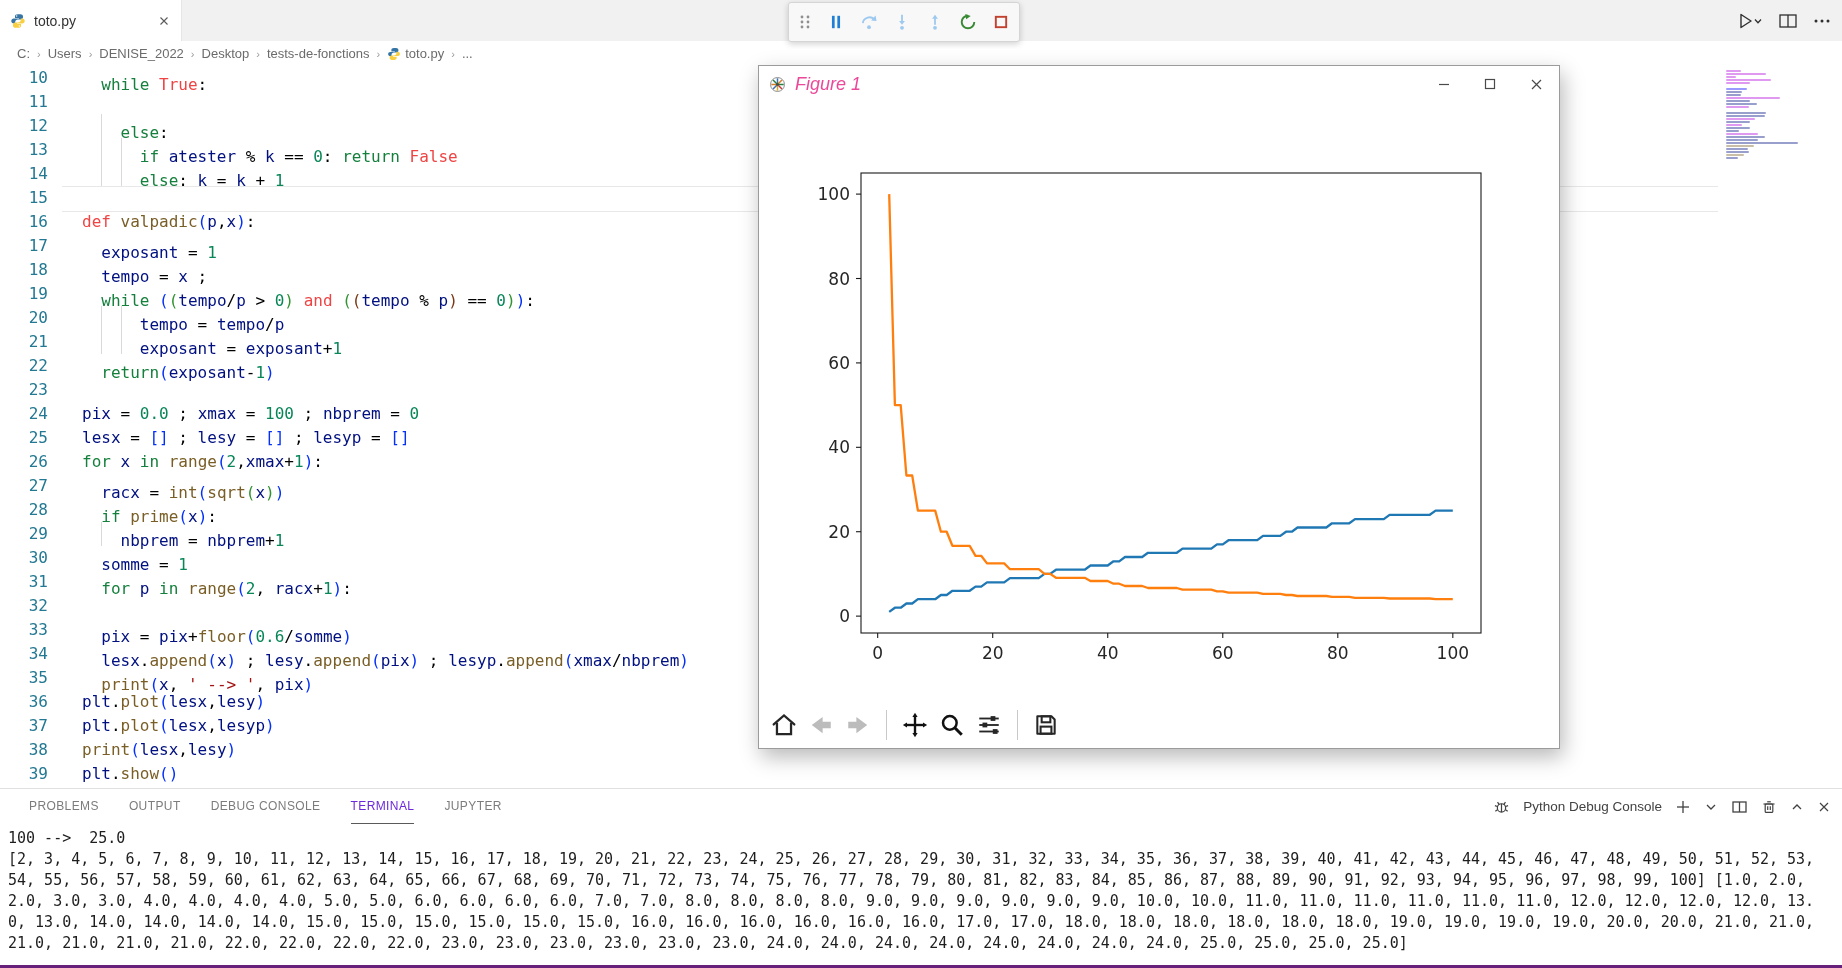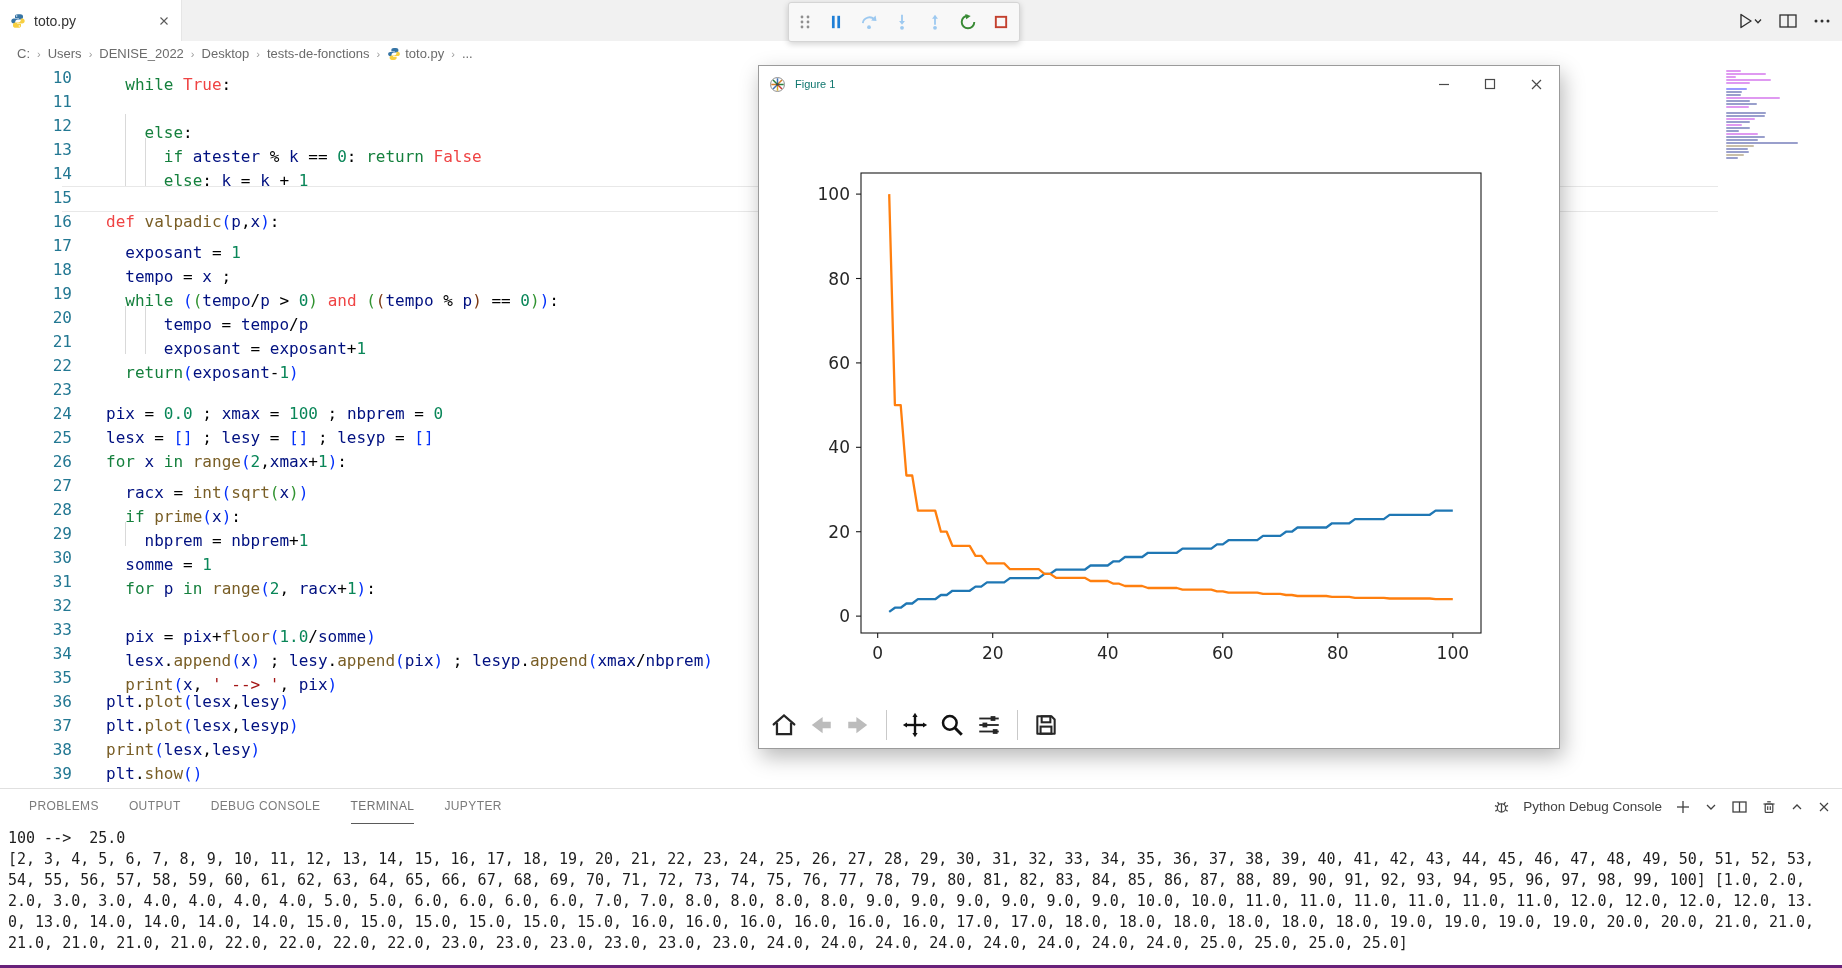--- a/index.html
+++ b/index.html
@@ -18,45 +18,45 @@
        border-radius:3px;box-shadow:0 2px 6px rgba(0,0,0,.18);display:flex;align-items:center;padding:0 9px;gap:15px;z-index:30;}
   #debug-toolbar span{display:flex;align-items:center;}
   
   #breadcrumb{position:absolute;left:0;top:41px;right:0;height:25px;display:flex;align-items:center;
        padding-left:17px;font-size:13px;color:#6b6b6b;gap:7px;background:#fff;}
   .bc-sep{color:#9b9b9b;font-size:11px;}
   .bc-item{cursor:pointer;display:flex;align-items:center;gap:4px;}
   
   #editor{position:absolute;left:0;top:66px;right:0;height:722px;background:#fff;overflow:hidden;}
   .code-row{display:flex;height:24px;line-height:24px;font-family:"DejaVu Sans Mono",monospace;font-size:16px;}
-  .ln{width:48px;text-align:right;color:#237893;flex:none;user-select:none;margin-left:24px;}
+  .ln{width:48px;text-align:right;color:#237893;flex:none;user-select:none;}
   .cd{padding-left:34px;white-space:pre;color:#000;}
   .iu{display:inline-block;width:2ch;height:100%;}
   .iu.g{box-shadow:inset 1px 0 0 #d9d9d9;}
   #current-line{position:absolute;left:62px;width:1656px;top:120px;height:24px;
        border-top:1px solid #e8e8e8;border-bottom:1px solid #e8e8e8;pointer-events:none;}
   #minimap{position:absolute;left:1726px;top:70px;width:110px;}
   .mm-row{height:2px;margin-bottom:1px;border-radius:1px;}
   
   #figure-window{position:absolute;left:758px;top:65px;width:802px;height:684px;background:#fff;
        border:1px solid #9b9b9b;box-shadow:3px 8px 20px rgba(0,0,0,.28);box-sizing:border-box;z-index:20;}
   #fig-titlebar{height:36px;display:flex;align-items:center;padding-left:10px;gap:9px;}
-  #fig-title{font-size:11px;color:#0f766e;}
+  #fig-title{font-size:18px;color:#ec4899;font-style:italic;}
   #fig-controls{margin-left:auto;display:flex;height:36px;}
   .fig-ctrl{width:46px;height:36px;display:flex;align-items:center;justify-content:center;color:#4a4a4a;cursor:pointer;}
   #fig-canvas{height:600px;position:relative;background:#fff;}
   #fig-toolbar{height:46px;display:flex;align-items:center;padding-left:12px;gap:11px;}
   #fig-toolbar span{display:flex;align-items:center;}
   .ft-sep{width:1px;height:30px;background:#c9c9c9;margin:0 4px;}
   
   #panel{position:absolute;left:0;top:788px;right:0;height:177px;background:#fff;border-top:1px solid #e0e0e0;box-sizing:content-box;}
   #panel-tabs{display:flex;align-items:center;height:35px;padding-left:29px;gap:30px;}
   .ptab{font-size:12px;letter-spacing:.4px;color:#7c7c7c;height:34px;display:flex;align-items:center;
        border-bottom:1.5px solid transparent;cursor:pointer;}
-  .ptab.active{color:#737373;border-bottom-color:#5a5a5a;}
+  .ptab.active{color:#6d28d9;border-bottom-color:#5a5a5a;}
   #panel-right{position:absolute;right:11px;top:0;height:35px;display:flex;align-items:center;gap:13px;color:#424242;}
   #panel-right span{display:flex;align-items:center;}
   #console-label{font-size:13.5px;color:#424242;}
   #terminal{padding:4px 10px 0 8px;font-family:"DejaVu Sans Mono",monospace;font-size:15px;line-height:21px;color:#1e1e1e;}
   .term-line{white-space:pre-wrap;word-break:break-all;}
   
   #statusbar{position:absolute;left:0;bottom:0;right:0;height:3px;background:#68217A;}
   svg{display:block;}
 </style>
 <style>.t-k{color:#15803d}.t-b{color:#ef4444}.t-f{color:#795E26}.t-n{color:#098658}.t-s{color:#A31515}.t-v{color:#001080}.t-o{color:#000000}.t-p1{color:#0431FA}.t-p2{color:#319331}.t-p3{color:#7B3814}</style></head>
@@ -281,21 +281,21 @@
         </div>
         <div class="code-row">
           <span class="ln">31</span>
           <span class="cd"><span class="iu"></span><span class="t-k">for</span><span class="t-o"> </span><span class="t-v">p</span><span class="t-o"> </span><span class="t-k">in</span><span class="t-o"> </span><span class="t-f">range</span><span class="t-p1">(</span><span class="t-n">2</span><span class="t-o">, </span><span class="t-v">racx</span><span class="t-o">+</span><span class="t-n">1</span><span class="t-p1">)</span><span class="t-o">:</span></span>
         </div>
         <div class="code-row">
           <span class="ln">32</span>
         </div>
         <div class="code-row">
           <span class="ln">33</span>
-          <span class="cd"><span class="iu"></span><span class="t-v">pix</span><span class="t-o"> = </span><span class="t-v">pix</span><span class="t-o">+</span><span class="t-f">floor</span><span class="t-p1">(</span><span class="t-n">1.0</span><span class="t-o">/</span><span class="t-v">somme</span><span class="t-p1">)</span></span>
+          <span class="cd"><span class="iu"></span><span class="t-v">pix</span><span class="t-o"> = </span><span class="t-v">pix</span><span class="t-o">+</span><span class="t-f">floor</span><span class="t-p1">(</span><span class="t-n">0.6</span><span class="t-o">/</span><span class="t-v">somme</span><span class="t-p1">)</span></span>
         </div>
         <div class="code-row">
           <span class="ln">34</span>
           <span class="cd"><span class="iu"></span><span class="t-v">lesx</span><span class="t-o">.</span><span class="t-f">append</span><span class="t-p1">(</span><span class="t-v">x</span><span class="t-p1">)</span><span class="t-o"> ; </span><span class="t-v">lesy</span><span class="t-o">.</span><span class="t-f">append</span><span class="t-p1">(</span><span class="t-v">pix</span><span class="t-p1">)</span><span class="t-o"> ; </span><span class="t-v">lesyp</span><span class="t-o">.</span><span class="t-f">append</span><span class="t-p1">(</span><span class="t-v">xmax</span><span class="t-o">/</span><span class="t-v">nbprem</span><span class="t-p1">)</span></span>
         </div>
         <div class="code-row">
           <span class="ln">35</span>
           <span class="cd"><span class="iu"></span><span class="t-f">print</span><span class="t-p1">(</span><span class="t-v">x</span><span class="t-o">, </span><span class="t-s">' --&gt; '</span><span class="t-o">, </span><span class="t-v">pix</span><span class="t-p1">)</span></span>
         </div>
         <div class="code-row">

